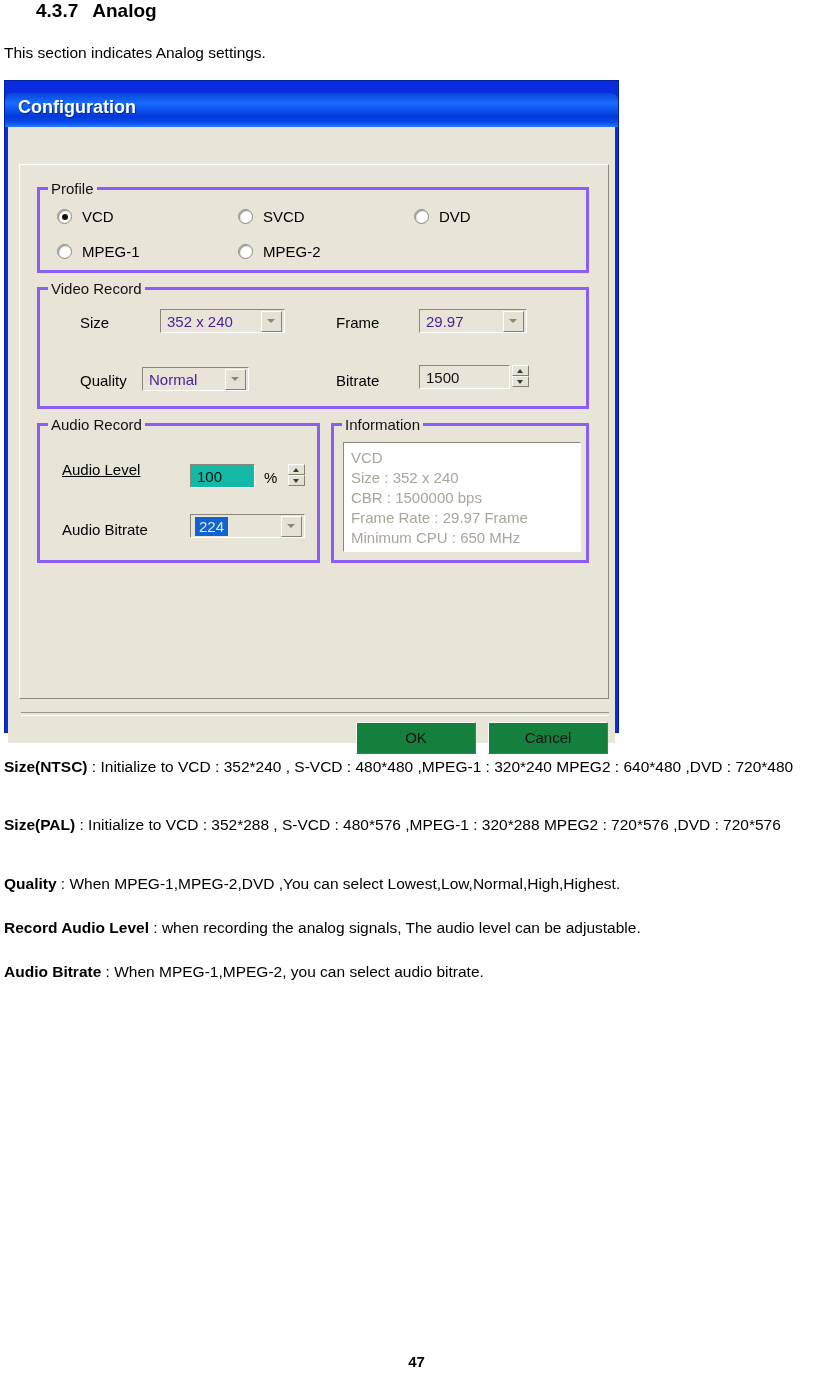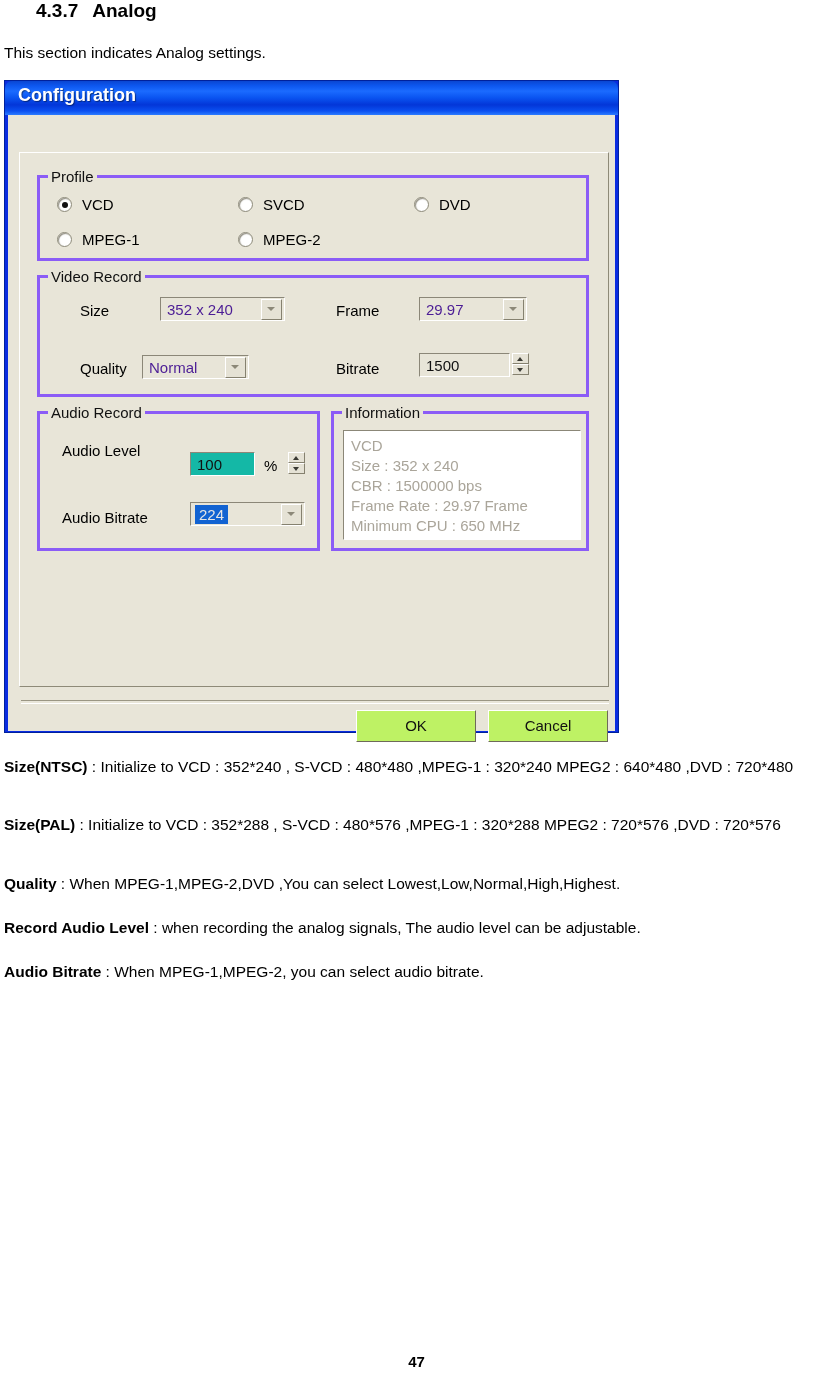--- a/index.html
+++ b/index.html
@@ -67,21 +67,21 @@
   
   .dialog {
     position: absolute;
     left: 4px;
     top: 80px;
     width: 615px;
     height: 653px;
     background: #0a2ce0;
     border: 1px solid #00219c;
     box-sizing: border-box;
-    padding: 0 3px 3px 3px;
+    padding: 12px 3px 3px 3px;
   }
   .titlebar {
     height: 34px;
     position: relative;
     background: linear-gradient(to bottom,
        #0a46d2 0%, #0d57ef 14%, #1b6bff 30%,
        #0a53f0 50%, #0336d8 70%, #0a4ff0 88%, #2b7bff 100%);
     border-top-left-radius: 7px;
     border-top-right-radius: 7px;
     margin: 0 -3px;
@@ -340,21 +340,21 @@
     width: 588px;
     height: 2px;
     border-top: 1px solid #9a9684;
     border-bottom: 1px solid #ffffff;
   }
   .btn {
     position: absolute;
     width: 120px;
     height: 32px;
     box-sizing: border-box;
-    background: #bef264;
+    background: #15803d;
     border: 1px solid;
     border-color: #ffffff #6e6a5a #6e6a5a #ffffff;
     font-size: 15px;
     color: #111;
     text-align: center;
     line-height: 30px;
   }
   .btn-ok { left: 348px; top: 595px; }
   .btn-cancel { left: 480px; top: 595px; }
 </style>
@@ -425,21 +425,21 @@
           <div class="edit disabled" style="left:379px; top:75px; width:91px;">1500</div>
           <div class="spin" style="left:472px; top:75px;">
             <div class="up"></div>
             <div class="down"></div>
           </div>
         </div>
 
         <div class="group g-audio">
           <div class="legend">Audio Record</div>
 
-          <div class="flabel" style="left:22px; top:28px;">Audio Level</div>
+          <div class="flabel" style="left:22px; top:35px;text-decoration:underline;">Audio Level</div>
           <div class="edit" style="left:150px; top:38px; width:65px;">100</div>
           <div class="flabel" style="left:224px; top:43px;">%</div>
           <div class="spin" style="left:248px; top:38px;">
             <div class="up"></div>
             <div class="down"></div>
           </div>
 
           <div class="flabel" style="left:22px; top:95px;">Audio Bitrate</div>
           <div class="combo" style="left:150px; top:88px; width:115px;">
             <span class="val hl">224</span>

